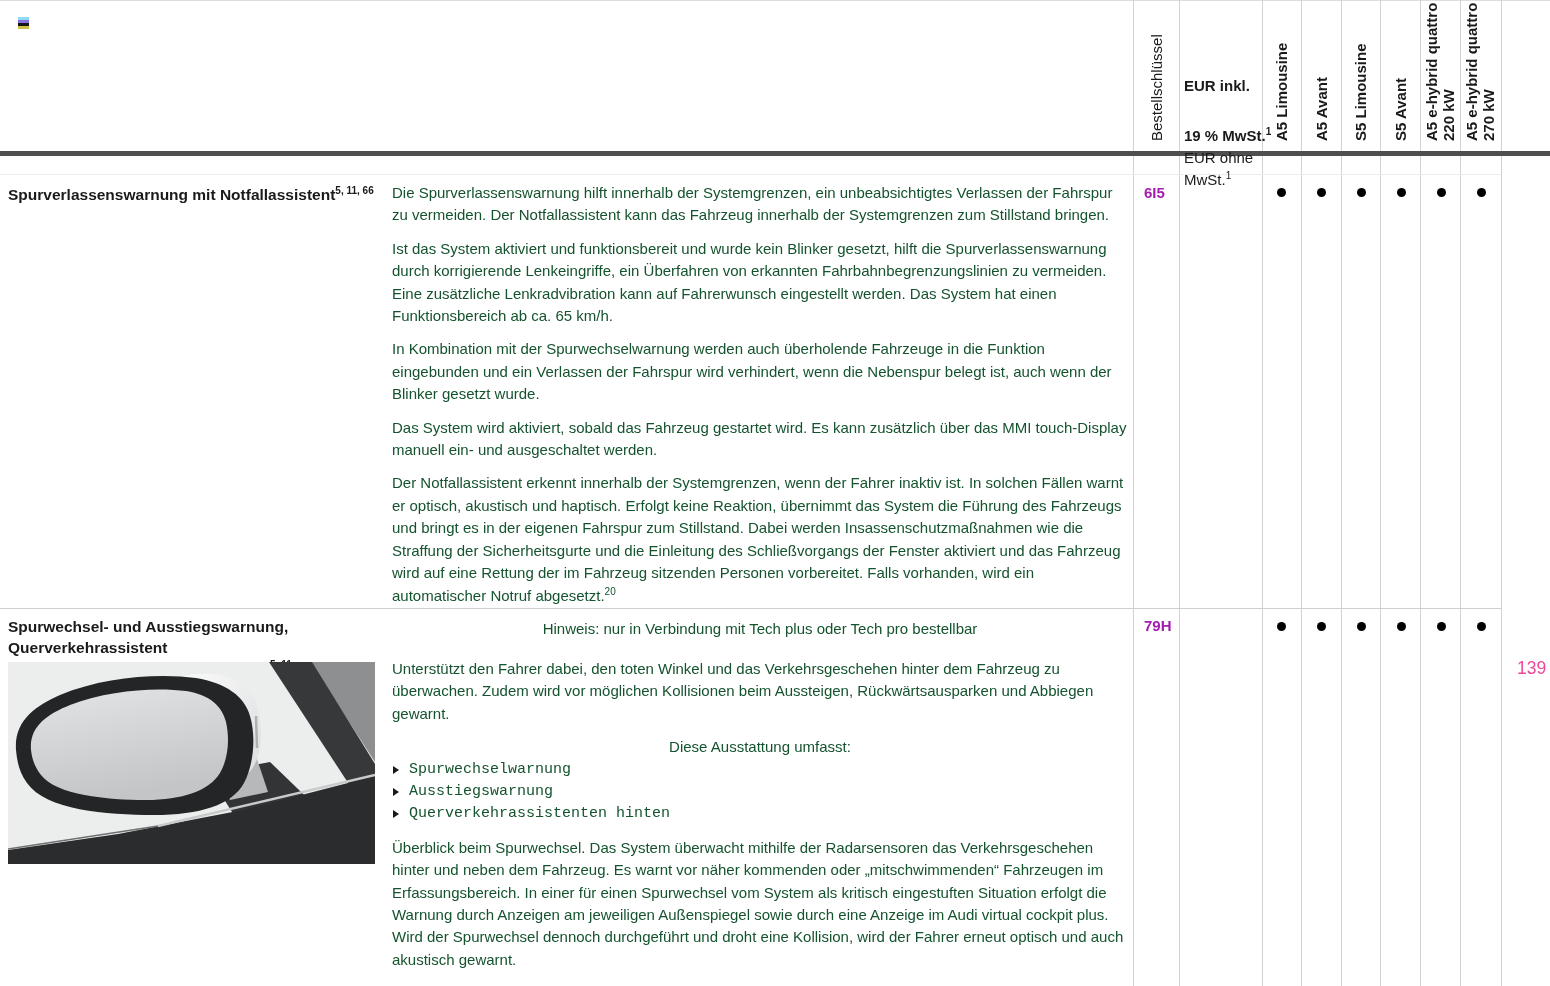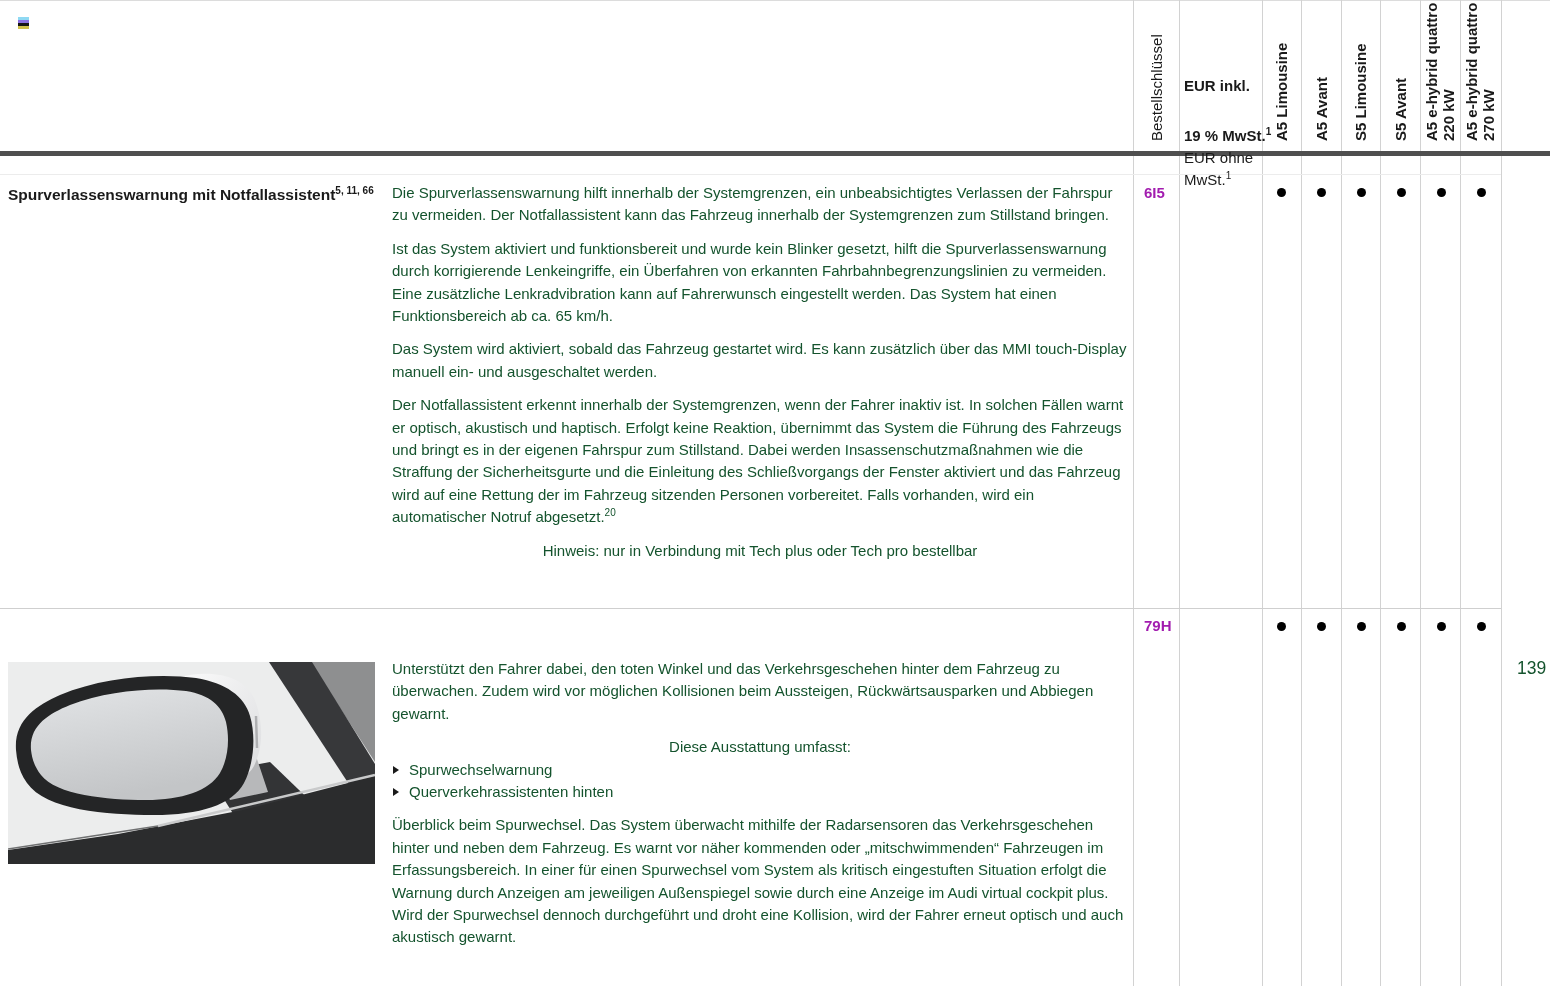--- a/index.html
+++ b/index.html
@@ -53,21 +53,21 @@
   .row-title .line2 { display: inline; }
   #row1-title { top: 184px; }
   #row2-title { top: 616px; }
 
   
   .desc { position: absolute; left: 392px; width: 736px; font-size: 15px; line-height: 22.4px; color: #14532d; }
   #row1-desc { top: 182px; }
   #row2-desc { top: 658px; }
   .desc p { margin: 0 0 11px 0; }
   .desc p.tight { margin-bottom: 0; text-align: center; }
-  .desc ul { list-style: none; margin: 0 0 11px 0; padding: 0; }
+  .desc ul { list-style: none; margin: 0 0 11px 0; padding: 0; font-family: Liberation Mono, monospace; }
   .desc li { position: relative; padding-left: 17px; line-height: 22.4px; }
   .tri {
     position: absolute; left: 1px; top: 7px; width: 0; height: 0;
     border-left: 6px solid #1a1a1a;
     border-top: 4px solid transparent;
     border-bottom: 4px solid transparent;
   }
 
   
   .code { position: absolute; left: 1144px; font-size: 15px; color: #a21caf; font-weight: bold; }
@@ -75,21 +75,21 @@
   #row2-code { top: 617px; }
 
   
   .dots-row { position: absolute; left: 1262px; width: 239px; height: 12px; display: flex; }
   #row1-dots { top: 186px; }
   #row2-dots { top: 620px; }
   .dot-cell { flex: 1; display: flex; justify-content: center; align-items: center; }
   .dot-cell.on::after { content: ""; width: 9px; height: 9px; border-radius: 50%; background: #000; }
 
   
-  .page-number { position: absolute; left: 1517px; top: 658px; font-size: 17.5px; color: #14532d; }
+  .page-number { position: absolute; left: 1517px; top: 658px; font-size: 17.5px; color: #ec4899; }
 
   
   .mirror-photo { position: absolute; left: 8px; top: 662px; width: 367px; height: 202px; }
 </style>
 </head>
 <body>
 
 <div class="page">
 
   <div class="top-edge-line"></div>
@@ -147,36 +147,40 @@
       <span>270 kW</span>
   </div>
 
   <div class="row-title" id="row1-title">
     <span>Spurverlassenswarnung mit Notfallassistent</span><sup>5, 11, 66</sup>
   </div>
 
   <div class="desc" id="row1-desc">
     <p>Die Spurverlassenswarnung hilft innerhalb der Systemgrenzen, ein unbeabsichtigtes Verlassen der Fahrspur zu vermeiden. Der Notfallassistent kann das Fahrzeug innerhalb der Systemgrenzen zum Stillstand bringen.</p>
     <p>Ist das System aktiviert und funktionsbereit und wurde kein Blinker gesetzt, hilft die Spurverlassenswarnung durch korrigierende Lenkeingriffe, ein Überfahren von erkannten Fahrbahnbegrenzungslinien zu vermeiden. Eine zusätzliche Lenkradvibration kann auf Fahrerwunsch eingestellt werden. Das System hat einen Funktionsbereich ab ca. 65 km/h.</p>
+    <p>In Kombination mit der Spurwechselwarnung werden auch überholende Fahrzeuge in die Funktion eingebunden und ein Verlassen der Fahrspur wird verhindert, wenn die Nebenspur belegt ist, auch wenn der Blinker gesetzt wurde.</p>
     <p>Das System wird aktiviert, sobald das Fahrzeug gestartet wird. Es kann zusätzlich über das MMI touch-Display manuell ein- und ausgeschaltet werden.</p>
     <p><span>Der Notfallassistent erkennt innerhalb der Systemgrenzen, wenn der Fahrer inaktiv ist. In solchen Fällen warnt er optisch, akustisch und haptisch. Erfolgt keine Reaktion, übernimmt das System die Führung des Fahrzeugs und bringt es in der eigenen Fahrspur zum Stillstand. Dabei werden Insassenschutzmaßnahmen wie die Straffung der Sicherheitsgurte und die Einleitung des Schließvorgangs der Fenster aktiviert und das Fahrzeug wird auf eine Rettung der im Fahrzeug sitzenden Personen vorbereitet. Falls vorhanden, wird ein automatischer Notruf abgesetzt.</span><sup>20</sup></p>
     <p class="tight">Hinweis: nur in Verbindung mit Tech plus oder Tech pro bestellbar</p>
   </div>
 
   <div class="code" id="row1-code">6I5</div>
 
   <div class="dots-row" id="row1-dots">
     <span class="dot-cell on"></span>
     <span class="dot-cell on"></span>
     <span class="dot-cell on"></span>
     <span class="dot-cell on"></span>
     <span class="dot-cell on"></span>
     <span class="dot-cell on"></span>
   </div>
 
+  <div class="row-title" id="row2-title">
+    <span class="line">Spurwechsel- und Ausstiegswarnung, Querverkehrassistent</span><span class="line2">hinten und Abbiegeassistent hinten</span><sup>5, 11</sup>
+  </div>
 
   <svg class="mirror-photo" viewBox="0 0 367 202" aria-hidden="true">
     <defs>
       <linearGradient id="glassGrad" x1="0" y1="0" x2="0.3" y2="1">
         <stop offset="0" stop-color="#e2e4e6"></stop>
         <stop offset="1" stop-color="#c3c5c7"></stop>
       </linearGradient>
       <linearGradient id="capGrad" x1="0" y1="0" x2="1" y2="1">
         <stop offset="0" stop-color="#fbfbfb"></stop>
         <stop offset="1" stop-color="#dcdddf"></stop>
@@ -205,20 +209,21 @@
     <path d="M 8,88 C 6,58 28,44 52,33 C 95,15 150,11 188,16 C 218,21 236,34 242,54 C 248,74 246,102 236,121 C 224,143 192,153 146,153 C 98,153 38,148 19,121 C 11,110 9,99 8,88 Z" fill="#242526"></path>
 
     <path d="M 23,88 C 21,64 40,52 62,43 C 100,28 148,25 178,29 C 202,33 214,44 218,60 C 222,78 220,97 212,111 C 201,129 174,138 138,138 C 99,138 48,133 33,113 C 26,104 24,96 23,88 Z" fill="url(#glassGrad)"></path>
   </svg>
 
   <div class="desc" id="row2-desc">
     <p>Unterstützt den Fahrer dabei, den toten Winkel und das Verkehrsgeschehen hinter dem Fahrzeug zu überwachen. Zudem wird vor möglichen Kollisionen beim Aussteigen, Rückwärtsausparken und Abbiegen gewarnt.</p>
     <p class="tight">Diese Ausstattung umfasst:</p>
     <ul>
       <li><span class="tri"></span><span>Spurwechselwarnung</span></li>
+      <li><span class="tri"></span><span>Ausstiegswarnung</span></li>
       <li><span class="tri"></span><span>Querverkehrassistenten hinten</span></li>
     </ul>
     <p>Überblick beim Spurwechsel. Das System überwacht mithilfe der Radarsensoren das Verkehrsgeschehen hinter und neben dem Fahrzeug. Es warnt vor näher kommenden oder „mitschwimmenden“ Fahrzeugen im Erfassungsbereich. In einer für einen Spurwechsel vom System als kritisch eingestuften Situation erfolgt die Warnung durch Anzeigen am jeweiligen Außenspiegel sowie durch eine Anzeige im Audi virtual cockpit plus. Wird der Spurwechsel dennoch durchgeführt und droht eine Kollision, wird der Fahrer erneut optisch und auch akustisch gewarnt.</p>
 
   </div>
 
   <div class="code" id="row2-code">79H</div>
 
   <div class="dots-row" id="row2-dots">
     <span class="dot-cell on"></span>

